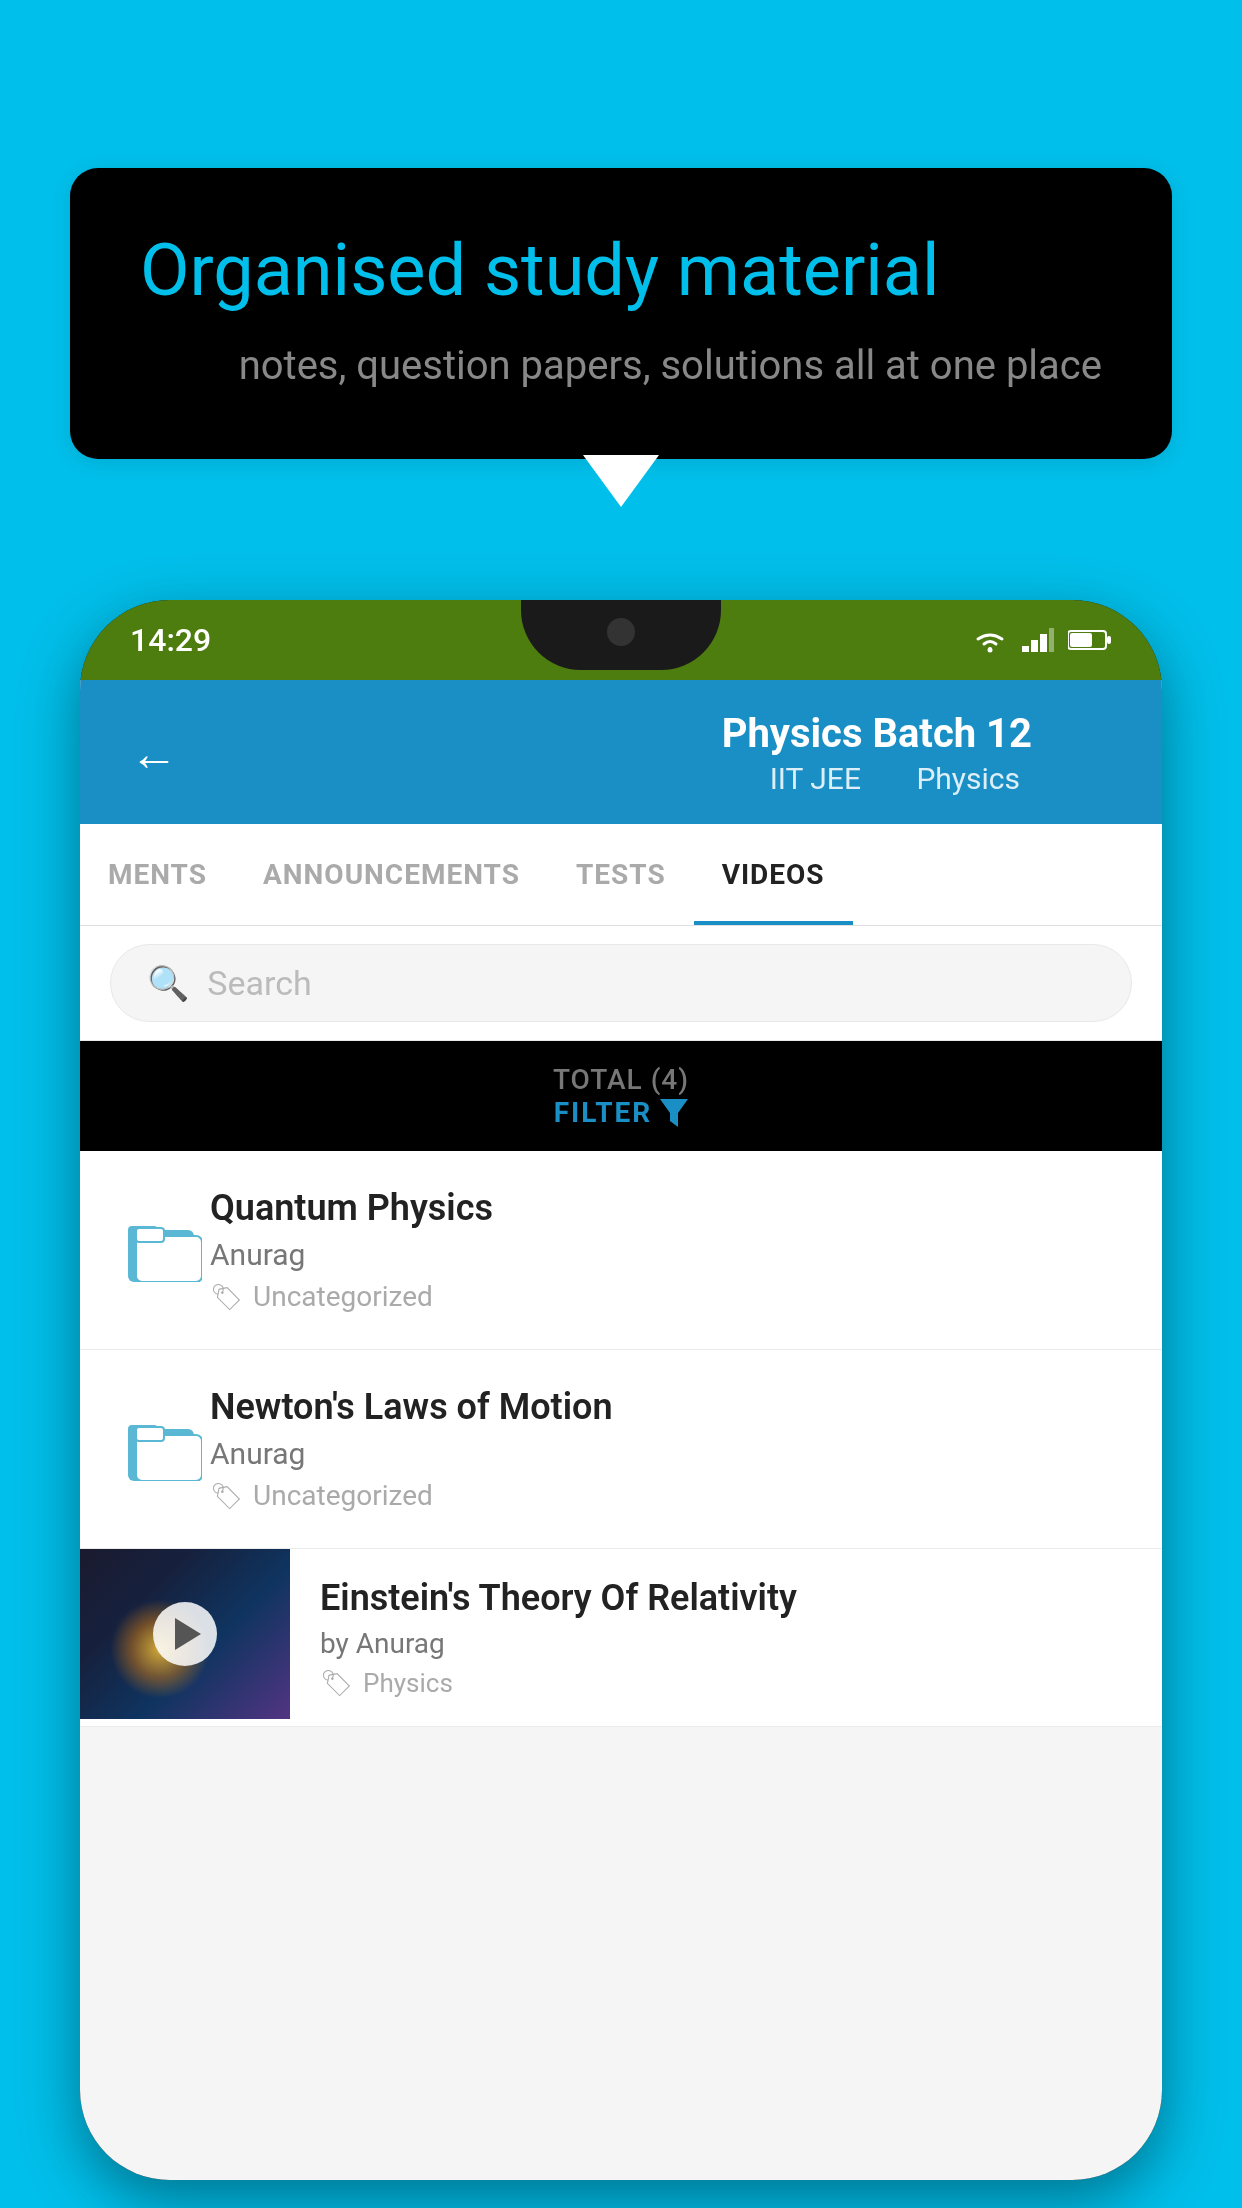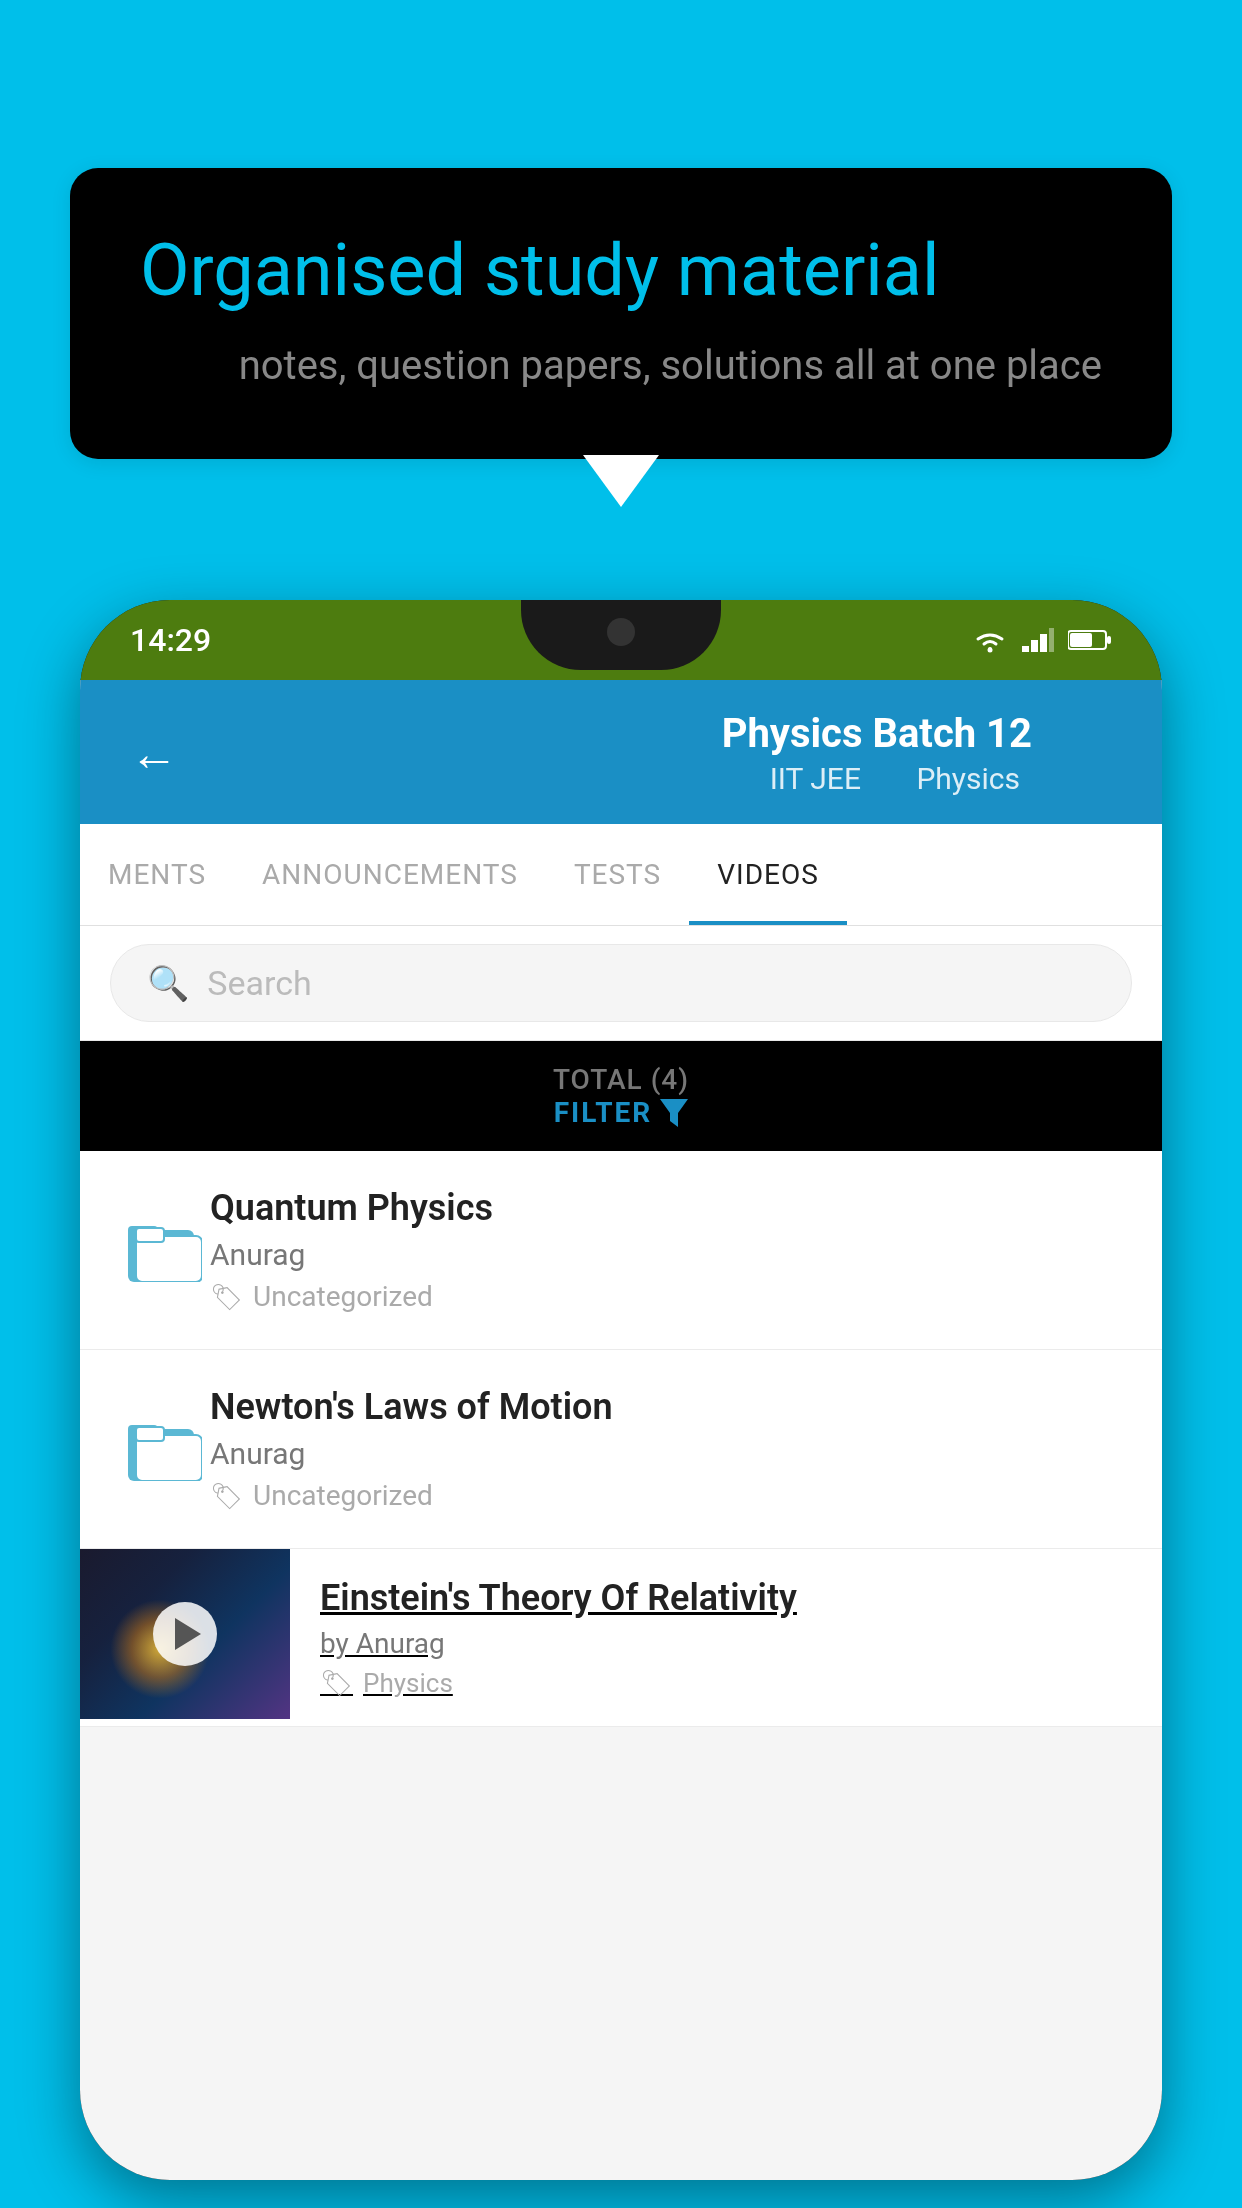--- a/index.html
+++ b/index.html
@@ -150,21 +150,21 @@
     .tabs-bar {
       background: white;
       display: flex;
       align-items: center;
       border-bottom: 1px solid #e0e0e0;
       overflow: hidden;
     }
     .tab-item {
       padding: 34px 28px;
       font-size: 28px;
-      font-weight: 400;
+      font-weight: 700;
       color: #aaa;
       letter-spacing: 1px;
       text-transform: uppercase;
       cursor: pointer;
       position: relative;
       white-space: nowrap;
     }
     .tab-item.active {
       color: #222;
     }
@@ -273,21 +273,20 @@
     }
 
     
     .list-item-thumb {
       display: flex;
       align-items: flex-start;
       padding: 0 0 0 0;
       border-bottom: 1px solid #ebebeb;
       cursor: pointer;
       overflow: hidden;
-      text-decoration: underline;
     }
     .thumb-image {
       width: 210px;
       height: 170px;
       flex-shrink: 0;
       background: linear-gradient(135deg, #1a1a2e 0%, #16213e 30%, #0f3460 60%, #533483 100%);
       position: relative;
       overflow: hidden;
       display: flex;
       align-items: center;

